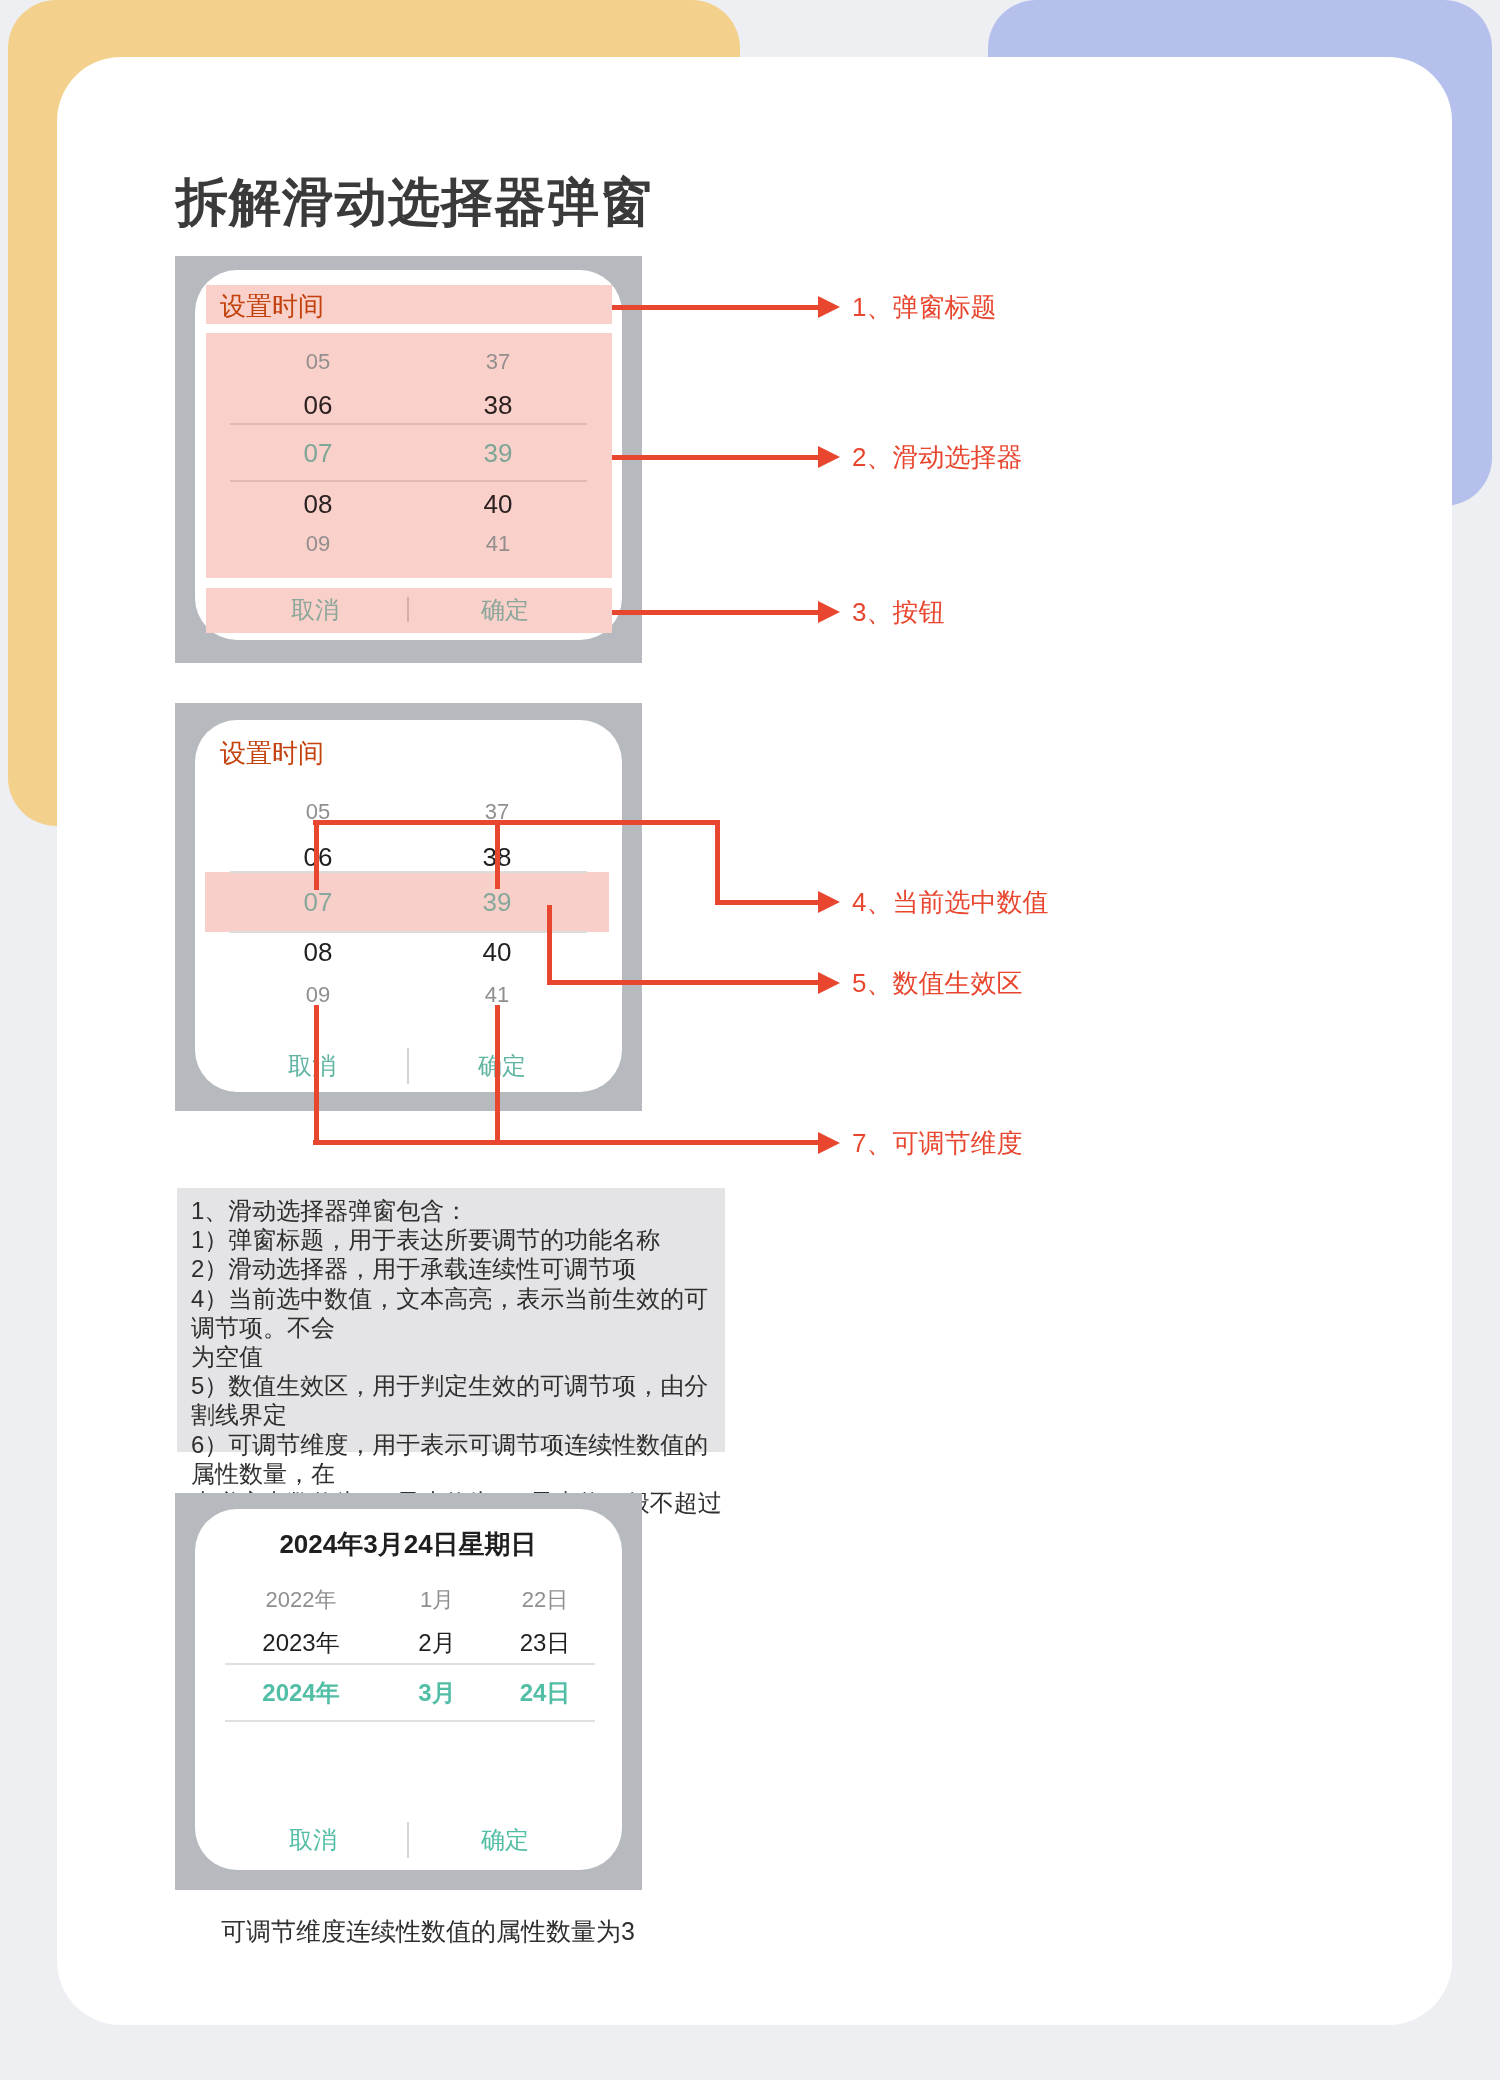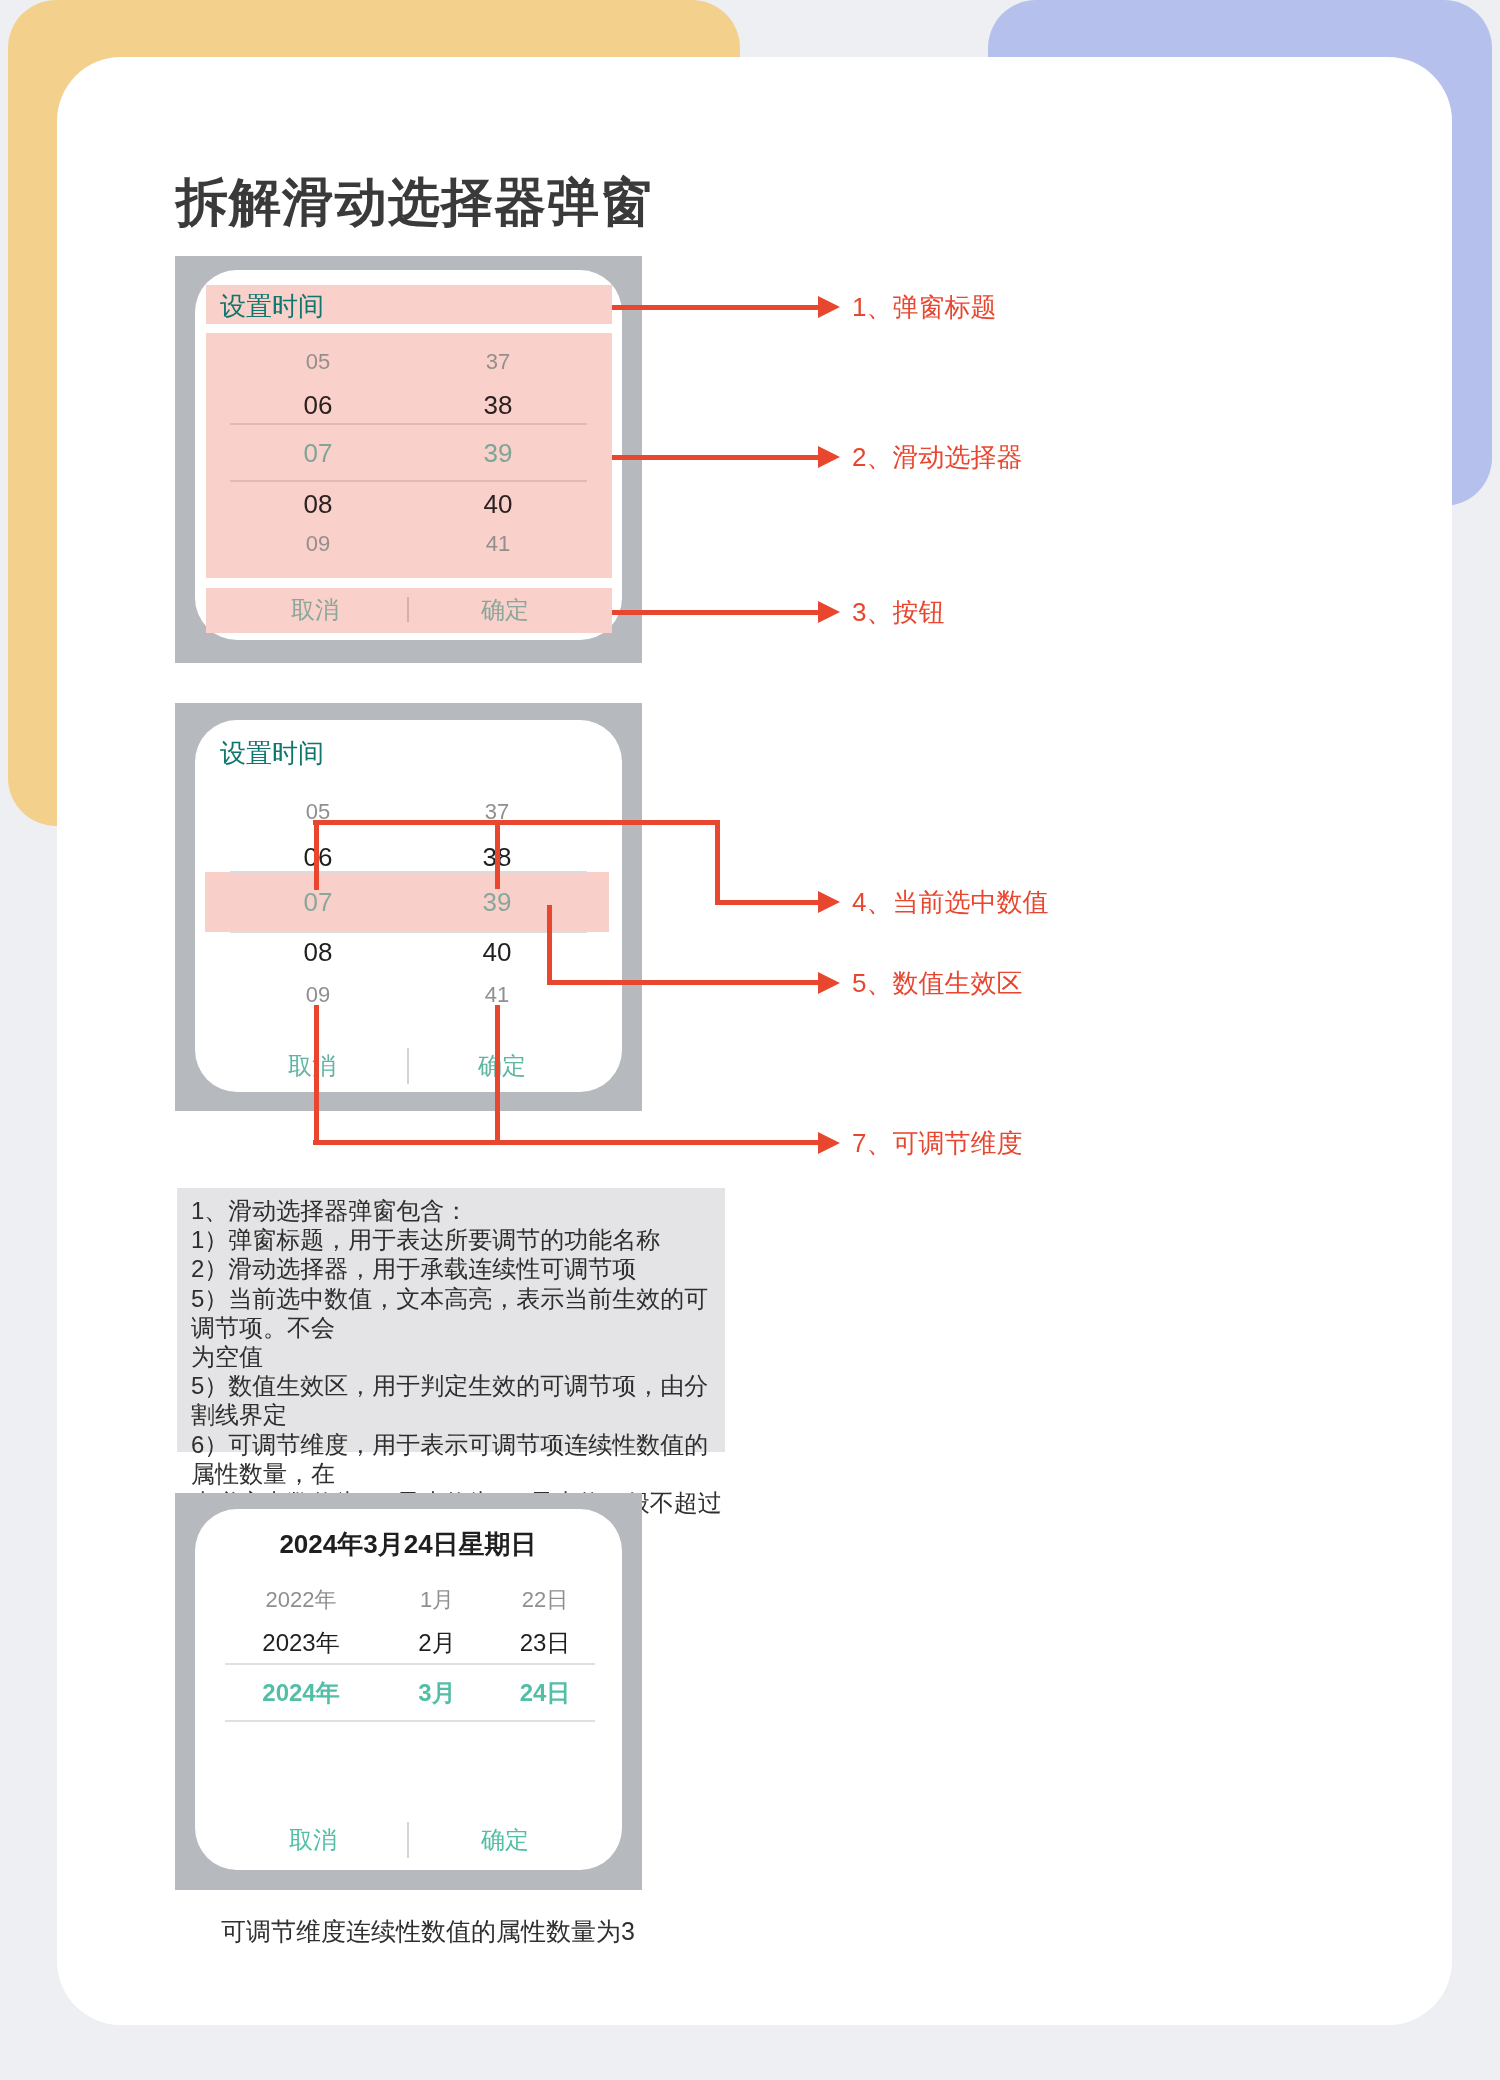--- a/index.html
+++ b/index.html
@@ -13,21 +13,21 @@
   .card{position:absolute;background:#ffffff;border-radius:42px;}
   .pinkblk{position:absolute;background:#f9d0ca;}
   .cell{position:absolute;transform:translate(-50%,-50%);white-space:nowrap;}
   .cell-l{position:absolute;transform:translateY(-50%);white-space:nowrap;}
   .num-dim{font-size:22px;color:#938f8e;}
   .num-dark{font-size:26px;color:#2b2120;}
   .num-sel{font-size:26px;color:#7ea697;}
   .num-dim2{font-size:22px;color:#8f8f8f;}
   .num-dark2{font-size:26px;color:#1f1f1f;}
   .num-sel2{font-size:26px;color:#87a89c;}
-  .mtitle{font-size:26px;color:#0f766e;}
+  .mtitle{font-size:26px;color:#c2410c;}
   .btn1{font-size:24px;color:#8ba69a;}
   .btn2{font-size:24px;color:#5fb4a2;}
   .btn3{font-size:24px;color:#53bea6;}
   .divider{position:absolute;height:2px;}
   .vdiv{position:absolute;width:2px;}
   .rline{position:absolute;background:#e8462e;}
   .ahead{position:absolute;width:0;height:0;border-top:11px solid transparent;border-bottom:11px solid transparent;border-left:22px solid #e8462e;}
   .anno{position:absolute;transform:translateY(-50%);font-size:26px;color:#e8462e;white-space:nowrap;}
   .notes{position:absolute;left:177px;top:1188px;width:548px;height:264px;background:#e4e4e6;}
   .notes-inner{padding:8px 0 0 14px;font-size:24px;line-height:29.2px;color:#2e2e2e;}
@@ -131,21 +131,21 @@
   <div class="rline" style="left:495px;top:1005px;width:5px;height:140px"></div>
   <div class="rline" style="left:313px;top:1140px;width:505px;height:5px"></div>
   <div class="ahead" style="left:818px;top:1132px"></div>
   <div class="anno" style="left:852px;top:1143px">7、可调节维度</div>
 
   <div class="notes">
     <div class="notes-inner">
       <div>1、滑动选择器弹窗包含：</div>
       <div>1）弹窗标题，用于表达所要调节的功能名称</div>
       <div>2）滑动选择器，用于承载连续性可调节项</div>
-      <div>5）当前选中数值，文本高亮，表示当前生效的可调节项。不会</div>
+      <div>4）当前选中数值，文本高亮，表示当前生效的可调节项。不会</div>
       <div>为空值</div>
       <div>5）数值生效区，用于判定生效的可调节项，由分割线界定</div>
       <div>6）可调节维度，用于表示可调节项连续性数值的属性数量，在</div>
       <div>本弹窗中数值为2，最小值为1，最大值一般不超过3，如下图：</div>
     </div>
   </div>
 
   <div class="frame" style="left:175px;top:1493px;width:467px;height:397px"></div>
   <div class="card" style="left:195px;top:1509px;width:427px;height:361px"></div>
 

